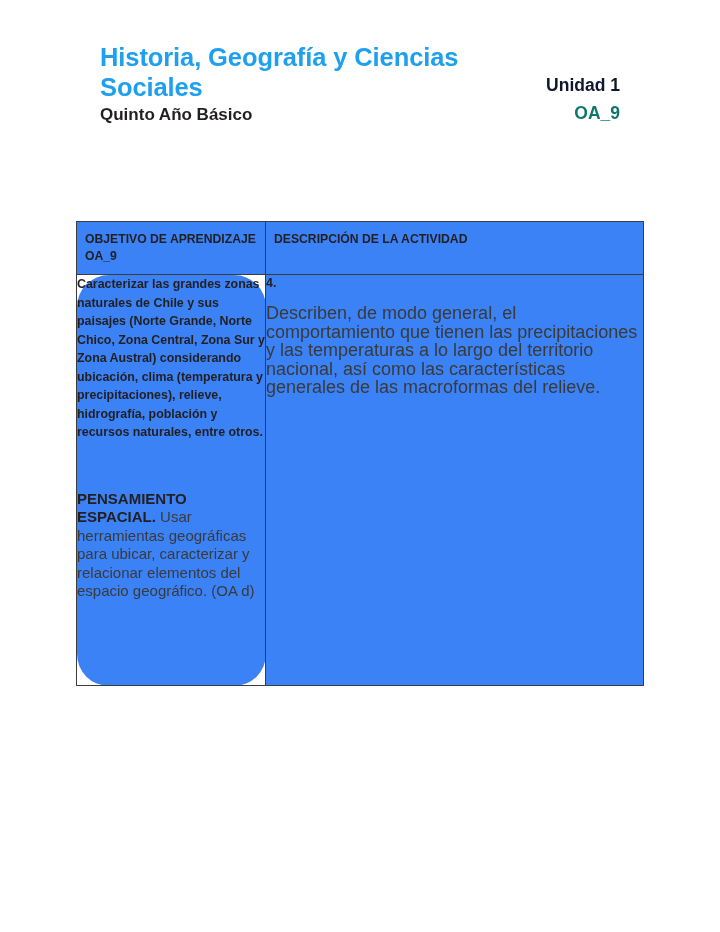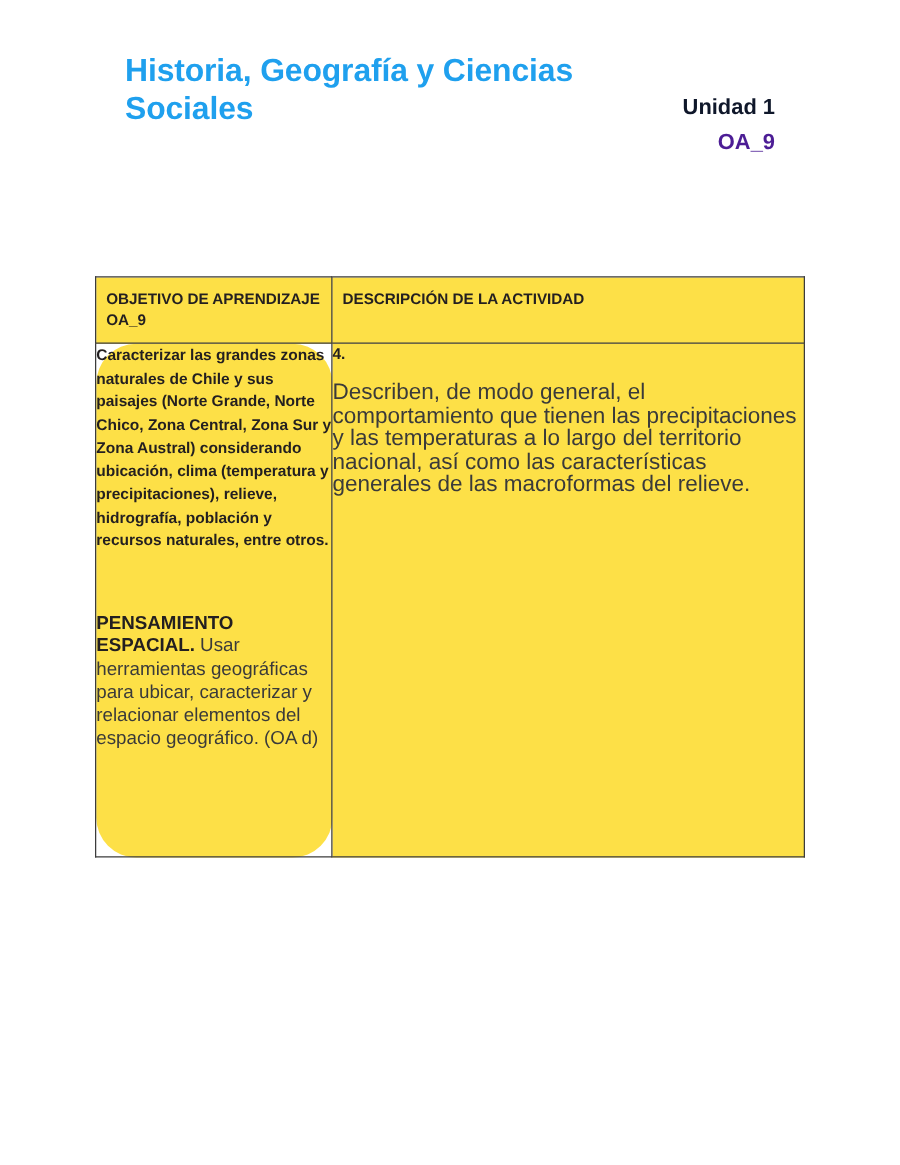--- a/index.html
+++ b/index.html
@@ -67,21 +67,21 @@
     color: #0f172a;
     line-height: 22px;
     text-align: right;
   }
   .oa-label {
     position: absolute;
     right: 0;
     top: -2px;
     font-size: 17.5px;
     font-weight: bold;
-    color: #4c1d95;
+    color: #0f766e;
     line-height: 22px;
     text-align: right;
   }
 
   
   .section-heading {
     position: absolute;
     left: 76px;
     top: 188px;
     width: 568px;
@@ -99,21 +99,21 @@
     top: 221px;
     width: 567px;
     border-collapse: collapse;
     table-layout: fixed;
   }
   .activity-table td,
   .activity-table th {
     border: 1px solid #3c3c3c;
     vertical-align: top;
     padding: 0;
-    background: #fde047;
+    background: #3b82f6;
   }
   .col-obj { width: 189px; }
   .col-desc { width: 378px; }
 
   .th-inner {
     padding: 9px 7px 9px 8px;
     font-size: 12.2px;
     line-height: 17px;
     font-weight: bold;
     color: #231f20;
@@ -167,20 +167,21 @@
 </style>
 </head>
 <body>
 
 <div class="page">
 
   <div class="doc-header">
     <div class="title-block">
       <h1 class="doc-title">Historia, Geografía y Ciencias Sociales</h1>
       <div class="subtitle-row">
+        <div class="doc-subtitle">Quinto Año Básico</div>
         <div class="unit-label">Unidad 1</div>
         <div class="oa-label">OA_9</div>
       </div>
     </div>
   </div>
 
 
   <table class="activity-table">
     <colgroup>
       <col class="col-obj">

